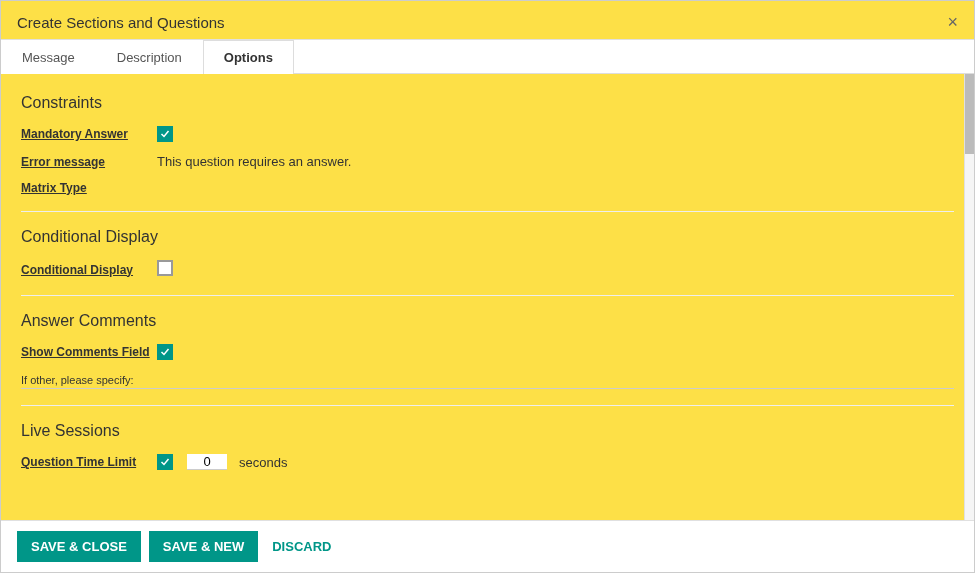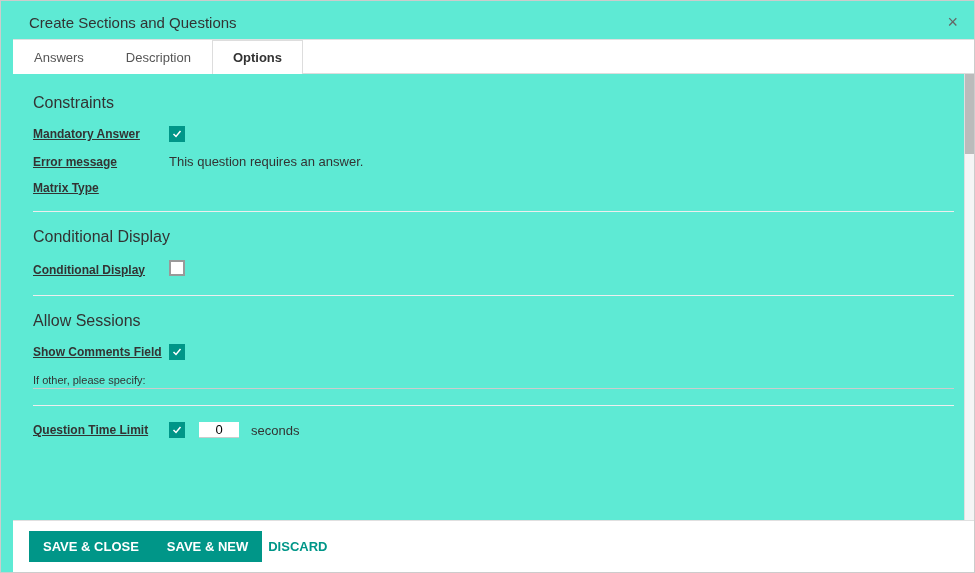--- a/index.html
+++ b/index.html
@@ -8,27 +8,26 @@
       font-size: 13px;
       background: #f0f0f0;
       display: flex;
       align-items: center;
       justify-content: center;
       min-height: 100vh;
     }
     .modal {
       width: 975px;
       height: 573px;
-      background: #5eead4;
+      background: #fde047;
       border: 1px solid #ccc;
       display: flex;
       flex-direction: column;
       position: relative;
       box-shadow: 0 2px 10px rgba(0,0,0,0.2);
-      padding-left: 12px;
     }
     .modal-header {
       display: flex;
       justify-content: space-between;
       align-items: center;
       padding: 12px 16px 8px 16px;
       border-bottom: 1px solid #e0e0e0;
     }
     .modal-title {
       font-size: 15px;
@@ -182,20 +181,21 @@
       width: 40px;
       border: none;
       border-bottom: 1px solid #ccc;
       font-size: 13px;
       text-align: center;
       margin: 0 6px;
     }
     .modal-footer {
       display: flex;
       align-items: center;
+      gap: 8px;
       padding: 10px 16px;
       border-top: 1px solid #e0e0e0;
       background: #fff;
     }
     .btn-primary {
       background: #009688;
       color: #fff;
       border: none;
       padding: 8px 14px;
       font-size: 13px;
@@ -217,21 +217,21 @@
 
 <div class="modal">
 
   <div class="modal-header">
     <span class="modal-title">Create Sections and Questions</span>
     <button class="close-btn">×</button>
   </div>
 
   <div class="tabs">
     <div class="tab">
-      <span>Answers</span>
+      <span>Message</span>
     </div>
     <div class="tab">
       <span>Description</span>
     </div>
     <div class="tab active">
       <span>Options</span>
     </div>
   </div>
 
   <div class="modal-body">
@@ -275,21 +275,21 @@
         <span class="form-label">Conditional Display</span>
         <div class="form-value">
           <div class="checkbox-empty"></div>
         </div>
       </div>
     </div>
 
     <div class="divider"></div>
 
     <div>
-      <div class="section-title">Allow Sessions</div>
+      <div class="section-title">Answer Comments</div>
 
       <div class="form-row">
         <span class="form-label">Show Comments Field</span>
         <div class="form-value">
           <div class="checkbox-styled">
             <svg viewBox="0 0 10 10" fill="none" xmlns="http://www.w3.org/2000/svg">
               <polyline points="1.5,5 4,7.5 8.5,2" stroke="white" stroke-width="1.5" fill="none"></polyline>
             </svg>
           </div>
         </div>
@@ -298,20 +298,21 @@
       <div class="form-row">
         <div class="form-value">
           <input type="text" class="text-input" value="If other, please specify:" style="">
         </div>
       </div>
     </div>
 
     <div class="divider"></div>
 
     <div>
+      <div class="section-title">Live Sessions</div>
 
       <div class="form-row">
         <span class="form-label">Question Time Limit</span>
         <div class="form-value" style="display:flex;align-items:center;">
           <div class="checkbox-styled" style="margin-right:8px;">
             <svg viewBox="0 0 10 10" fill="none" xmlns="http://www.w3.org/2000/svg">
               <polyline points="1.5,5 4,7.5 8.5,2" stroke="white" stroke-width="1.5" fill="none"></polyline>
             </svg>
           </div>
           <input type="text" class="time-input" value="0" style="">

